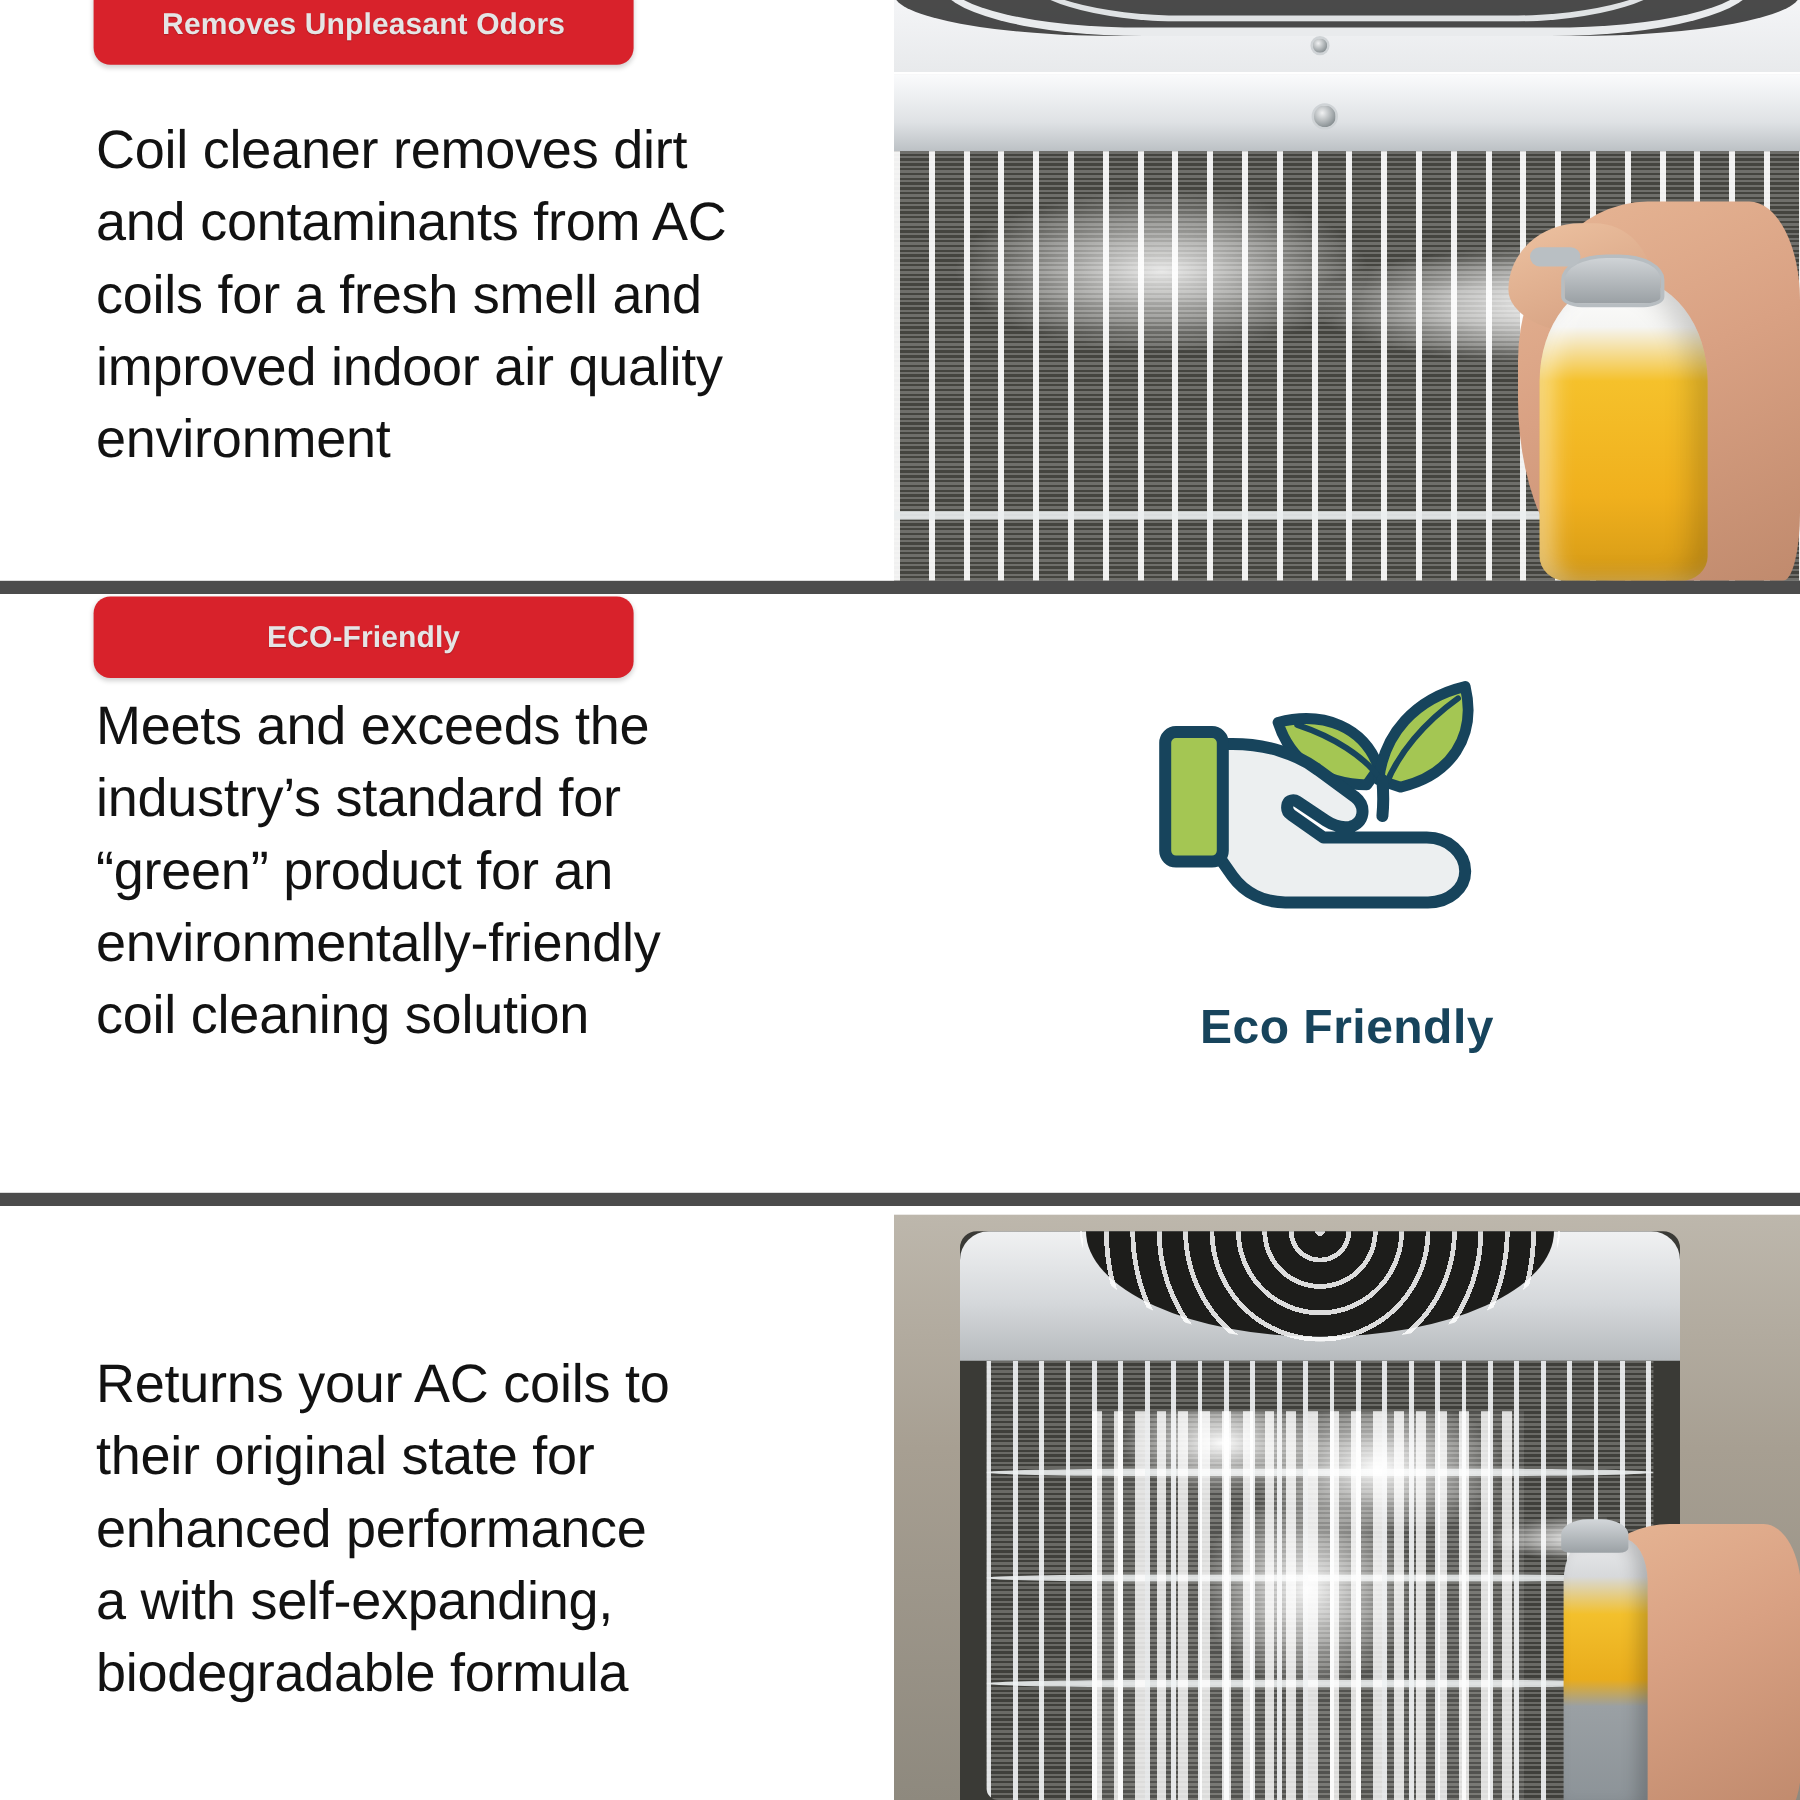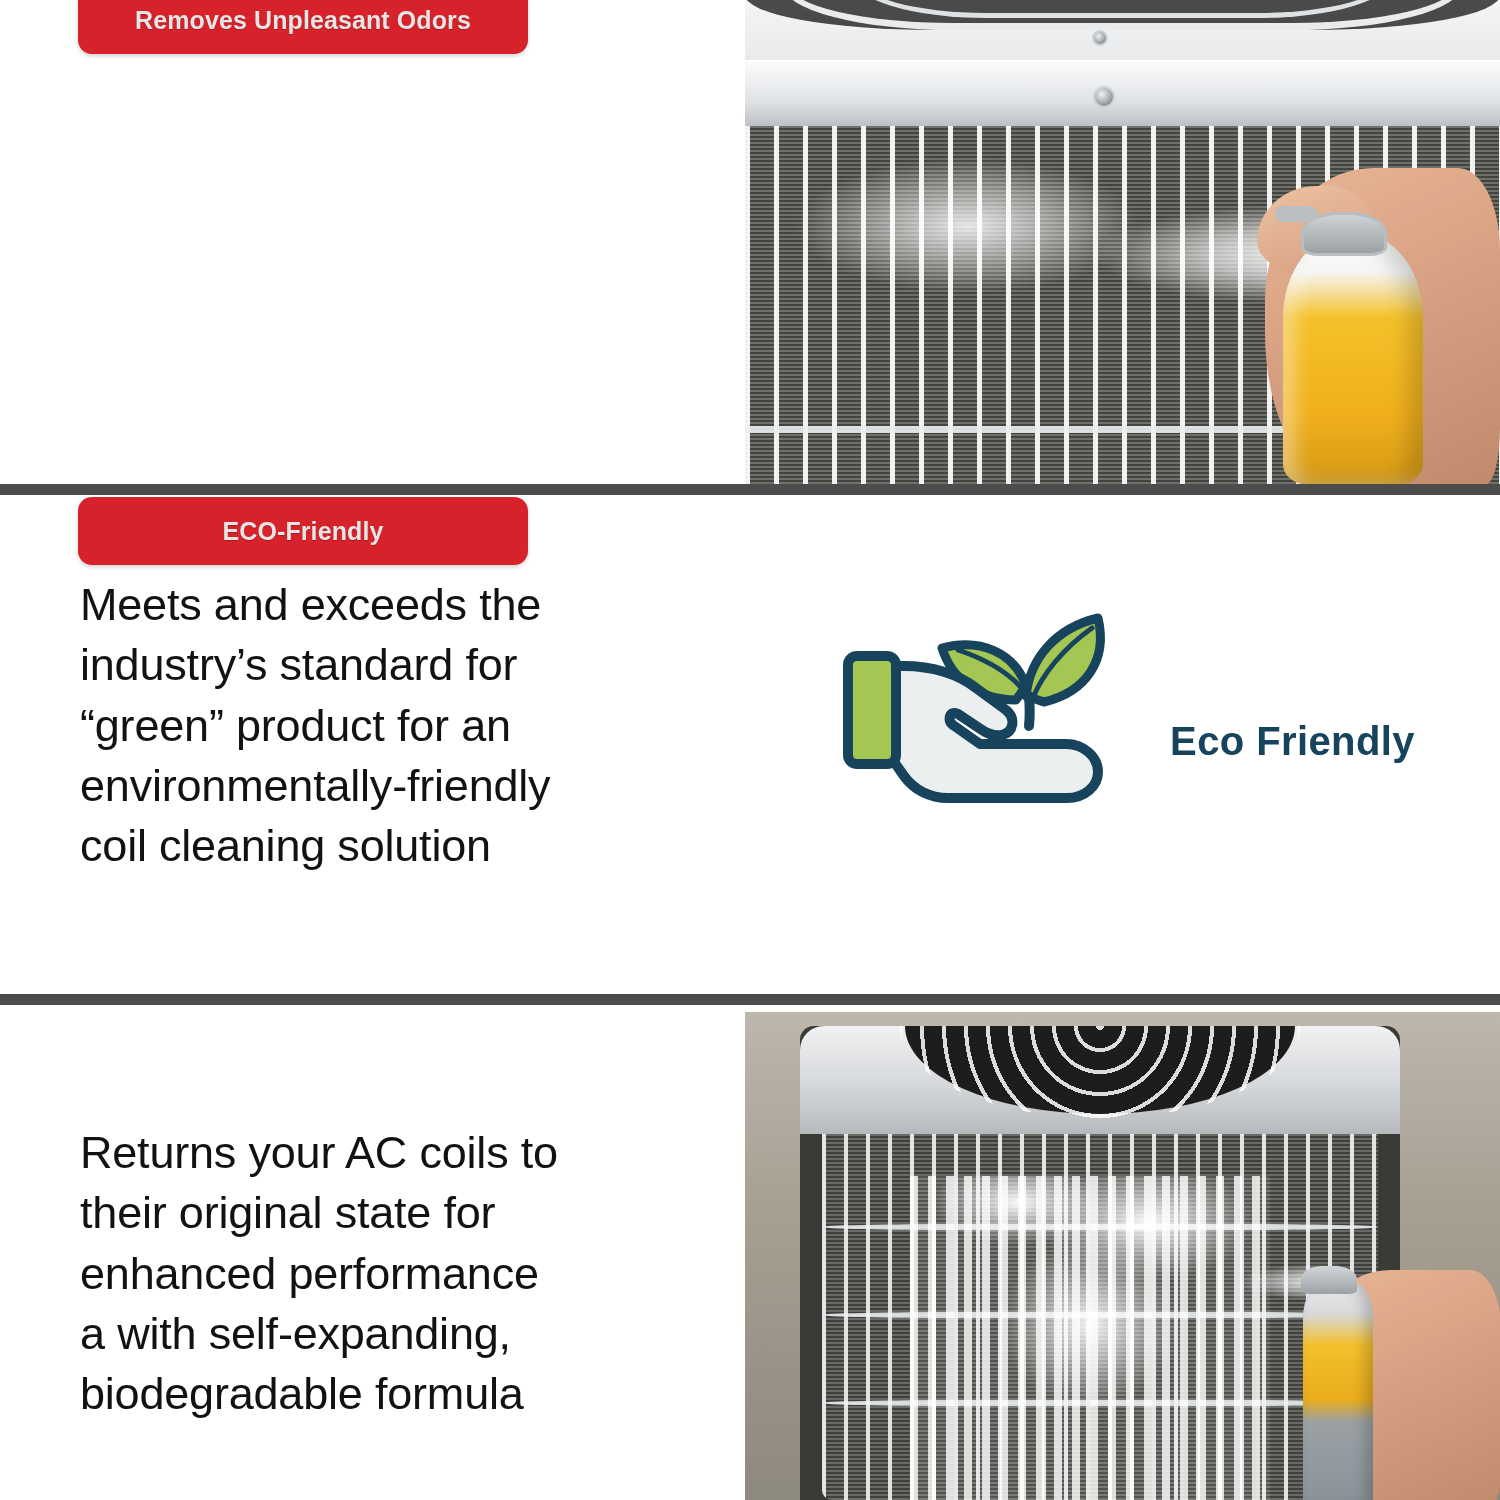--- a/index.html
+++ b/index.html
@@ -265,20 +265,21 @@
     background: radial-gradient(ellipse 110px 24px at 92% 50%,
       rgba(255,255,255,0.95) 0%, rgba(255,255,255,0.45) 45%, rgba(255,255,255,0) 78%);
   }
 
   
   .eco-panel {
     position: absolute;
     left: 745px; top: 0;
     width: 755px; height: 447px;
     display: flex;
+    flex-direction: column;
     align-items: center;
     justify-content: center;
   }
   .eco-icon { width: 340px; height: 230px; display:block; }
   .eco-caption {
     margin-top: 46px;
     color: #17445c;
     font-size: 40px;
     font-weight: bold;
     letter-spacing: 0.4px;
@@ -288,20 +289,25 @@
 <body>
 
 <div class="page">
 
   <div class="row row-1">
 
     <div class="badge badge-1">
       <span class="badge-label">Removes Unpleasant Odors</span>
     </div>
 
+    <div class="copy copy-1">Coil cleaner removes dirt
+and contaminants from AC
+coils for a fresh smell and
+improved indoor air quality
+environment</div>
 
     <div class="photo photo-1">
       <div class="p1-sky"></div>
       <div class="p1-fancase"></div>
       <div class="p1-fanring"></div>
       <div class="p1-fanring2"></div>
       <div class="p1-cap"></div>
       <div class="p1-screw p1-screw-a"></div>
       <div class="p1-screw p1-screw-b"></div>
       <div class="p1-coil">

